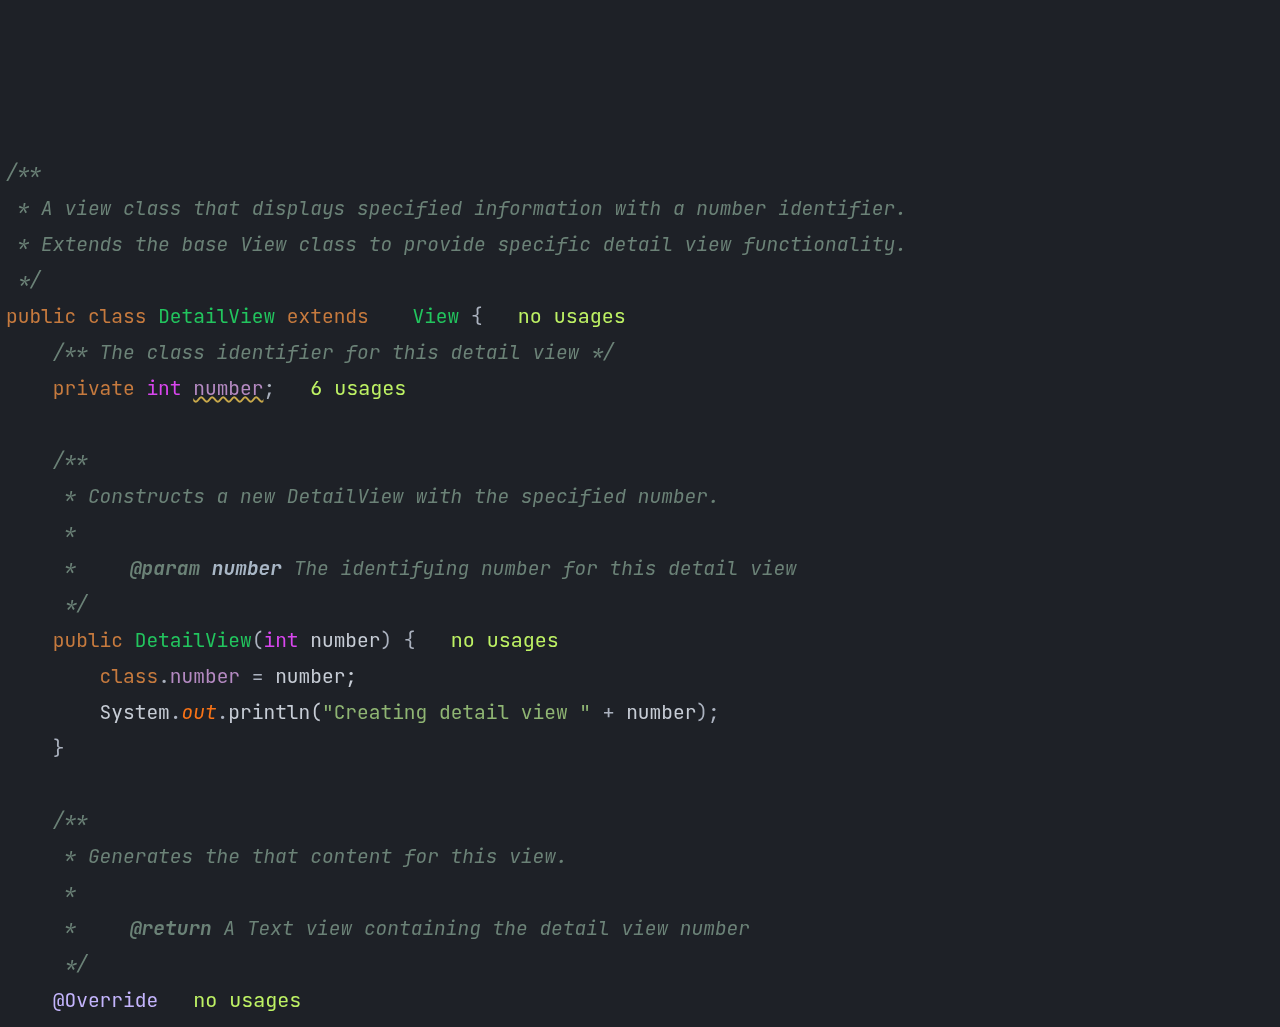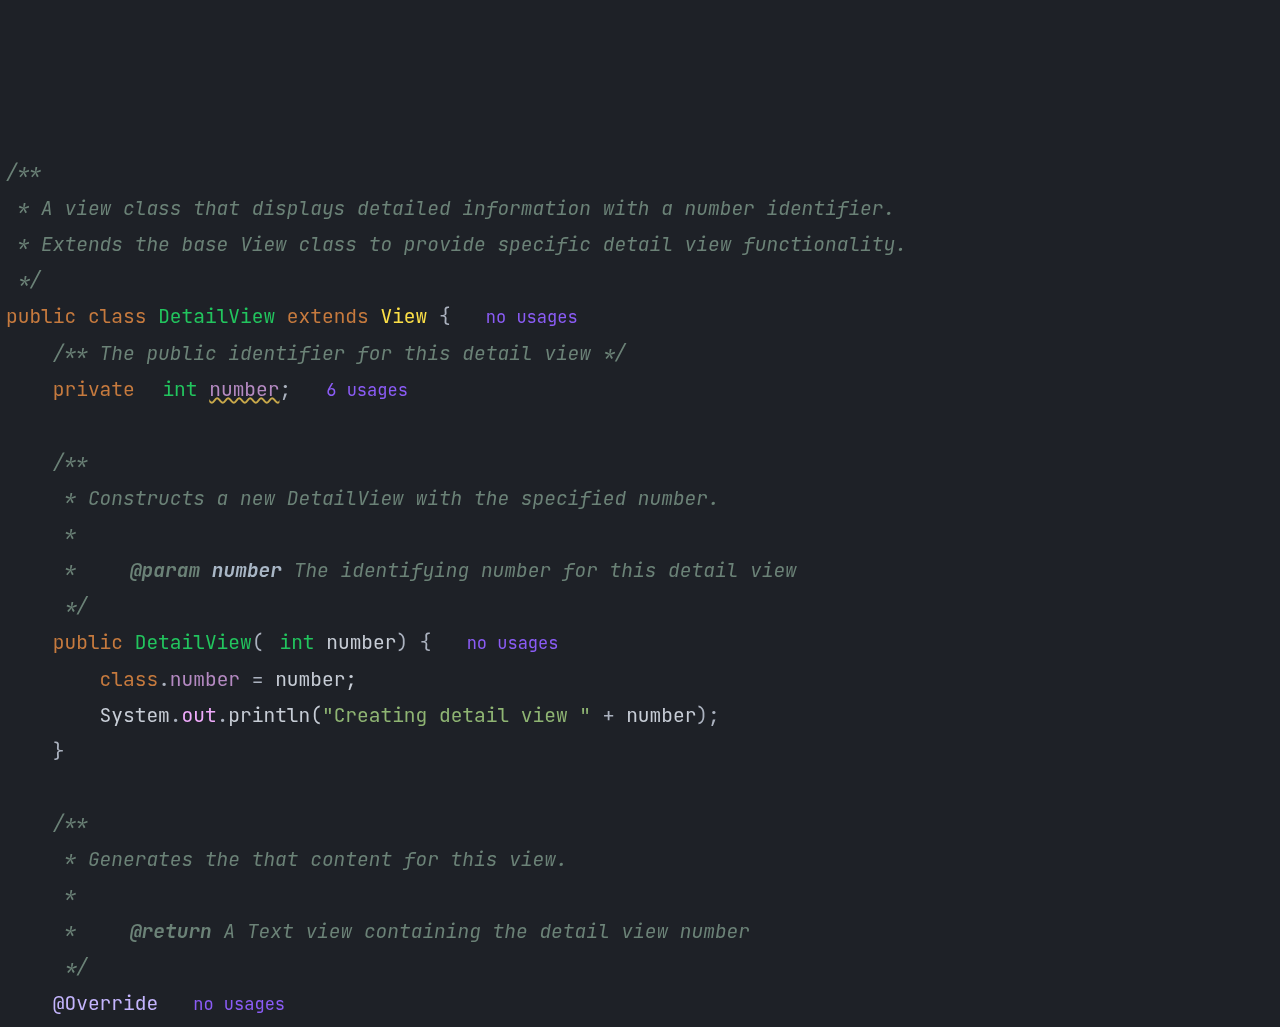--- a/index.html
+++ b/index.html
@@ -13,48 +13,48 @@
     white-space: pre;
     overflow: hidden;
     width: 1280px;
     height: 1027px;
     font-style: normal;
   }
   .comment { color: #6b8277; font-style: italic; }
   .doctag { color: #6b8277; font-style: italic; font-weight: bold; margin-left: 42px; }
   .docparam { color: #a9b7c6; font-style: italic; font-weight: bold; }
   .kw { color: #c67a3e; text-align: right; }
-  .typekw { color: #22c55e; margin-left: 16px; }
+  .typekw { color: #d946ef; }
   .classname { color: #22c55e; }
-  .superclass { color: #fde047; }
+  .superclass { color: #22c55e; margin-left: 32px; }
   .ident { color: #c7cdd6; }
   .field { color: #b58ac2; }
   .warn-underline {
     text-decoration-line: underline;
     text-decoration-style: wavy;
     text-decoration-color: #c9a94a;
     text-decoration-thickness: 1.5px;
   }
   .str { color: #8fb573; }
   .anno { color: #c4b5fd; }
-  .fielditalic { color: #f0abfc; }
-  .hint { color: #8b5cf6; font-style: normal; font-size: 17px; }
+  .fielditalic { color: #f97316; font-style: italic; }
+  .hint { color: #bef264; font-style: normal; font-size: 20px; }
   .plain { color: #abb2bf; }
 </style>
 </head>
 <body>
 
 
 
 <div><span class="comment">/**</span>
-<span class="comment"> * A view class that displays detailed information with a number identifier.</span>
+<span class="comment"> * A view class that displays specified information with a number identifier.</span>
 <span class="comment"> * Extends the base View class to provide specific detail view functionality.</span>
 <span class="comment"> */</span>
 <span class="kw">public</span> <span class="kw">class</span> <span class="classname">DetailView</span> <span class="kw">extends</span> <span class="superclass">View</span><span class="plain"> {</span>   <span class="hint">no usages</span>
-<span class="comment">    /** The public identifier for this detail view */</span>
+<span class="comment">    /** The class identifier for this detail view */</span>
     <span class="kw">private</span> <span class="typekw">int</span> <span class="field warn-underline">number</span><span class="plain">;</span>   <span class="hint">6 usages</span>
 
 <span class="comment">    /**</span>
 <span class="comment">     * Constructs a new DetailView with the specified number.</span>
 <span class="comment">     *</span>
 <span class="comment">     * </span><span class="doctag">@param</span> <span class="docparam">number</span><span class="comment"> The identifying number for this detail view</span>
 <span class="comment">     */</span>
     <span class="kw">public</span> <span class="classname">DetailView</span><span class="plain">(</span><span class="typekw">int</span> <span class="ident">number</span><span class="plain">) {</span>   <span class="hint">no usages</span>
         <span class="kw">class</span><span class="plain">.</span><span class="field">number</span><span class="plain"> = </span><span class="ident">number;</span>
         <span class="ident">System</span><span class="plain">.</span><span class="fielditalic">out</span><span class="plain">.</span><span class="ident">println(</span><span class="str">"Creating detail view "</span><span class="plain"> + </span><span class="ident">number</span><span class="plain">);</span>

